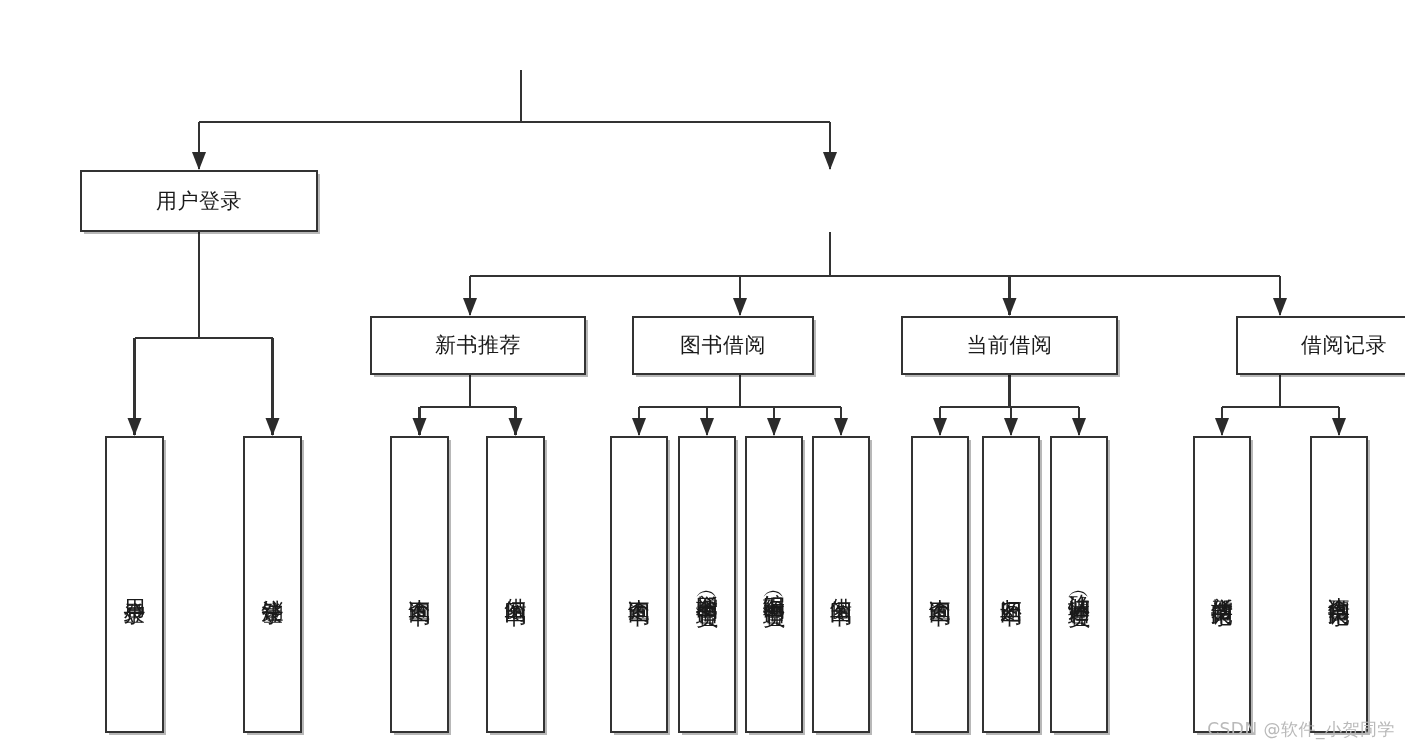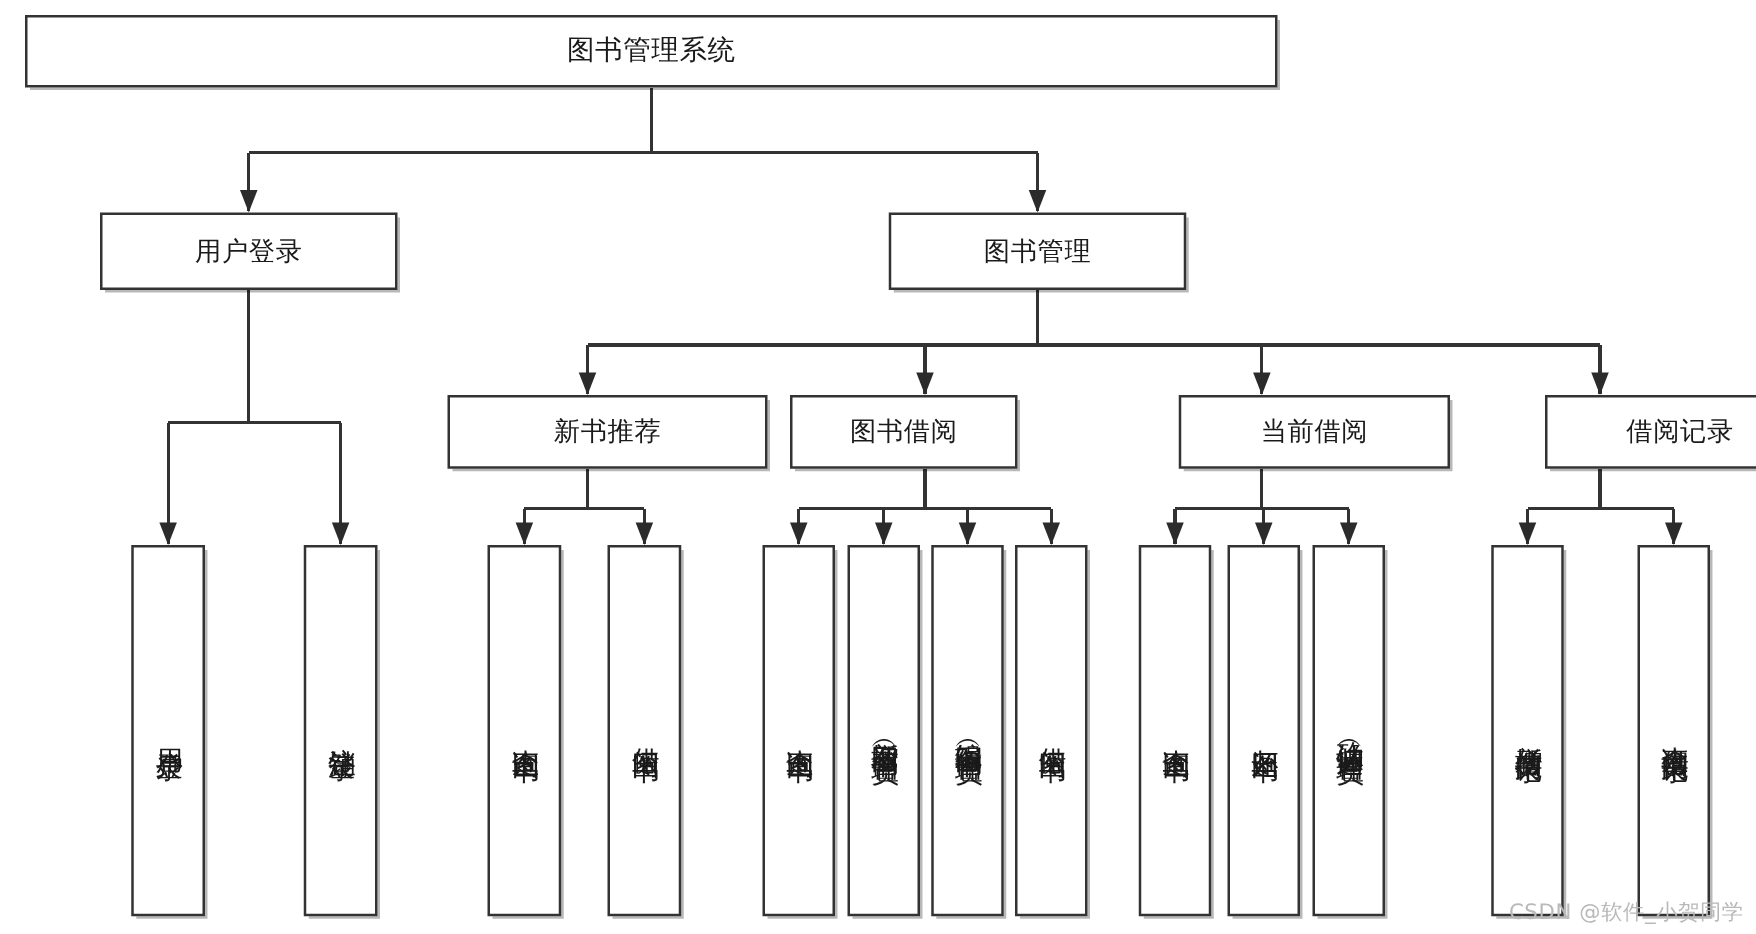--- a/index.html
+++ b/index.html
@@ -125,38 +125,32 @@
       <line x1="1079" y1="407" x2="1079" y2="435" stroke="#333333" stroke-width="2.5" shape-rendering="crispEdges"></line>
       <path d="M 1072 418 L 1086 418 L 1079 436 Z" fill="#2b2b2b"></path>
       <line x1="1280" y1="375" x2="1280" y2="407" stroke="#333333" stroke-width="2.5" shape-rendering="crispEdges"></line>
       <line x1="1222" y1="407" x2="1339" y2="407" stroke="#333333" stroke-width="2.5" shape-rendering="crispEdges"></line>
       <line x1="1222" y1="407" x2="1222" y2="435" stroke="#333333" stroke-width="2.5" shape-rendering="crispEdges"></line>
       <path d="M 1215 418 L 1229 418 L 1222 436 Z" fill="#2b2b2b"></path>
       <line x1="1339" y1="407" x2="1339" y2="435" stroke="#333333" stroke-width="2.5" shape-rendering="crispEdges"></line>
       <path d="M 1332 418 L 1346 418 L 1339 436 Z" fill="#2b2b2b"></path>
     </svg>
 
-  <div class="node root horiz" style="left:20px; top:12px; width:1002px; height:58px;">
-    <span class="lbl">图书管理系统</span>
-  </div>
 
   <div class="node horiz" style="left:80px; top:170px; width:238px; height:62px;">
     <span class="lbl">用户登录</span>
   </div>
-  <div class="node horiz" style="left:711px; top:170px; width:238px; height:62px;">
-    <span class="lbl">图书管理</span>
-  </div>
-
-  <div class="node horiz" style="left:358px; top:316px; width:256px; height:59px;">
+
+  <div class="node horiz" style="left:370px; top:316px; width:216px; height:59px;">
     <span class="lbl">新书推荐</span>
   </div>
   <div class="node horiz" style="left:632px; top:316px; width:182px; height:59px;">
     <span class="lbl">图书借阅</span>
   </div>
-  <div class="node horiz" style="left:901px; top:316px; width:217px; height:59px;margin-left:42px;">
+  <div class="node horiz" style="left:901px; top:316px; width:217px; height:59px;">
     <span class="lbl">当前借阅</span>
   </div>
   <div class="node horiz" style="left:1236px; top:316px; width:216px; height:59px;">
     <span class="lbl">借阅记录</span>
   </div>
 
   <div class="node vert" style="left:105px; top:436px; width:59px; height:297px;">
     <span class="lbl">用户登录</span>
   </div>
   <div class="node vert" style="left:243px; top:436px; width:59px; height:297px;">

